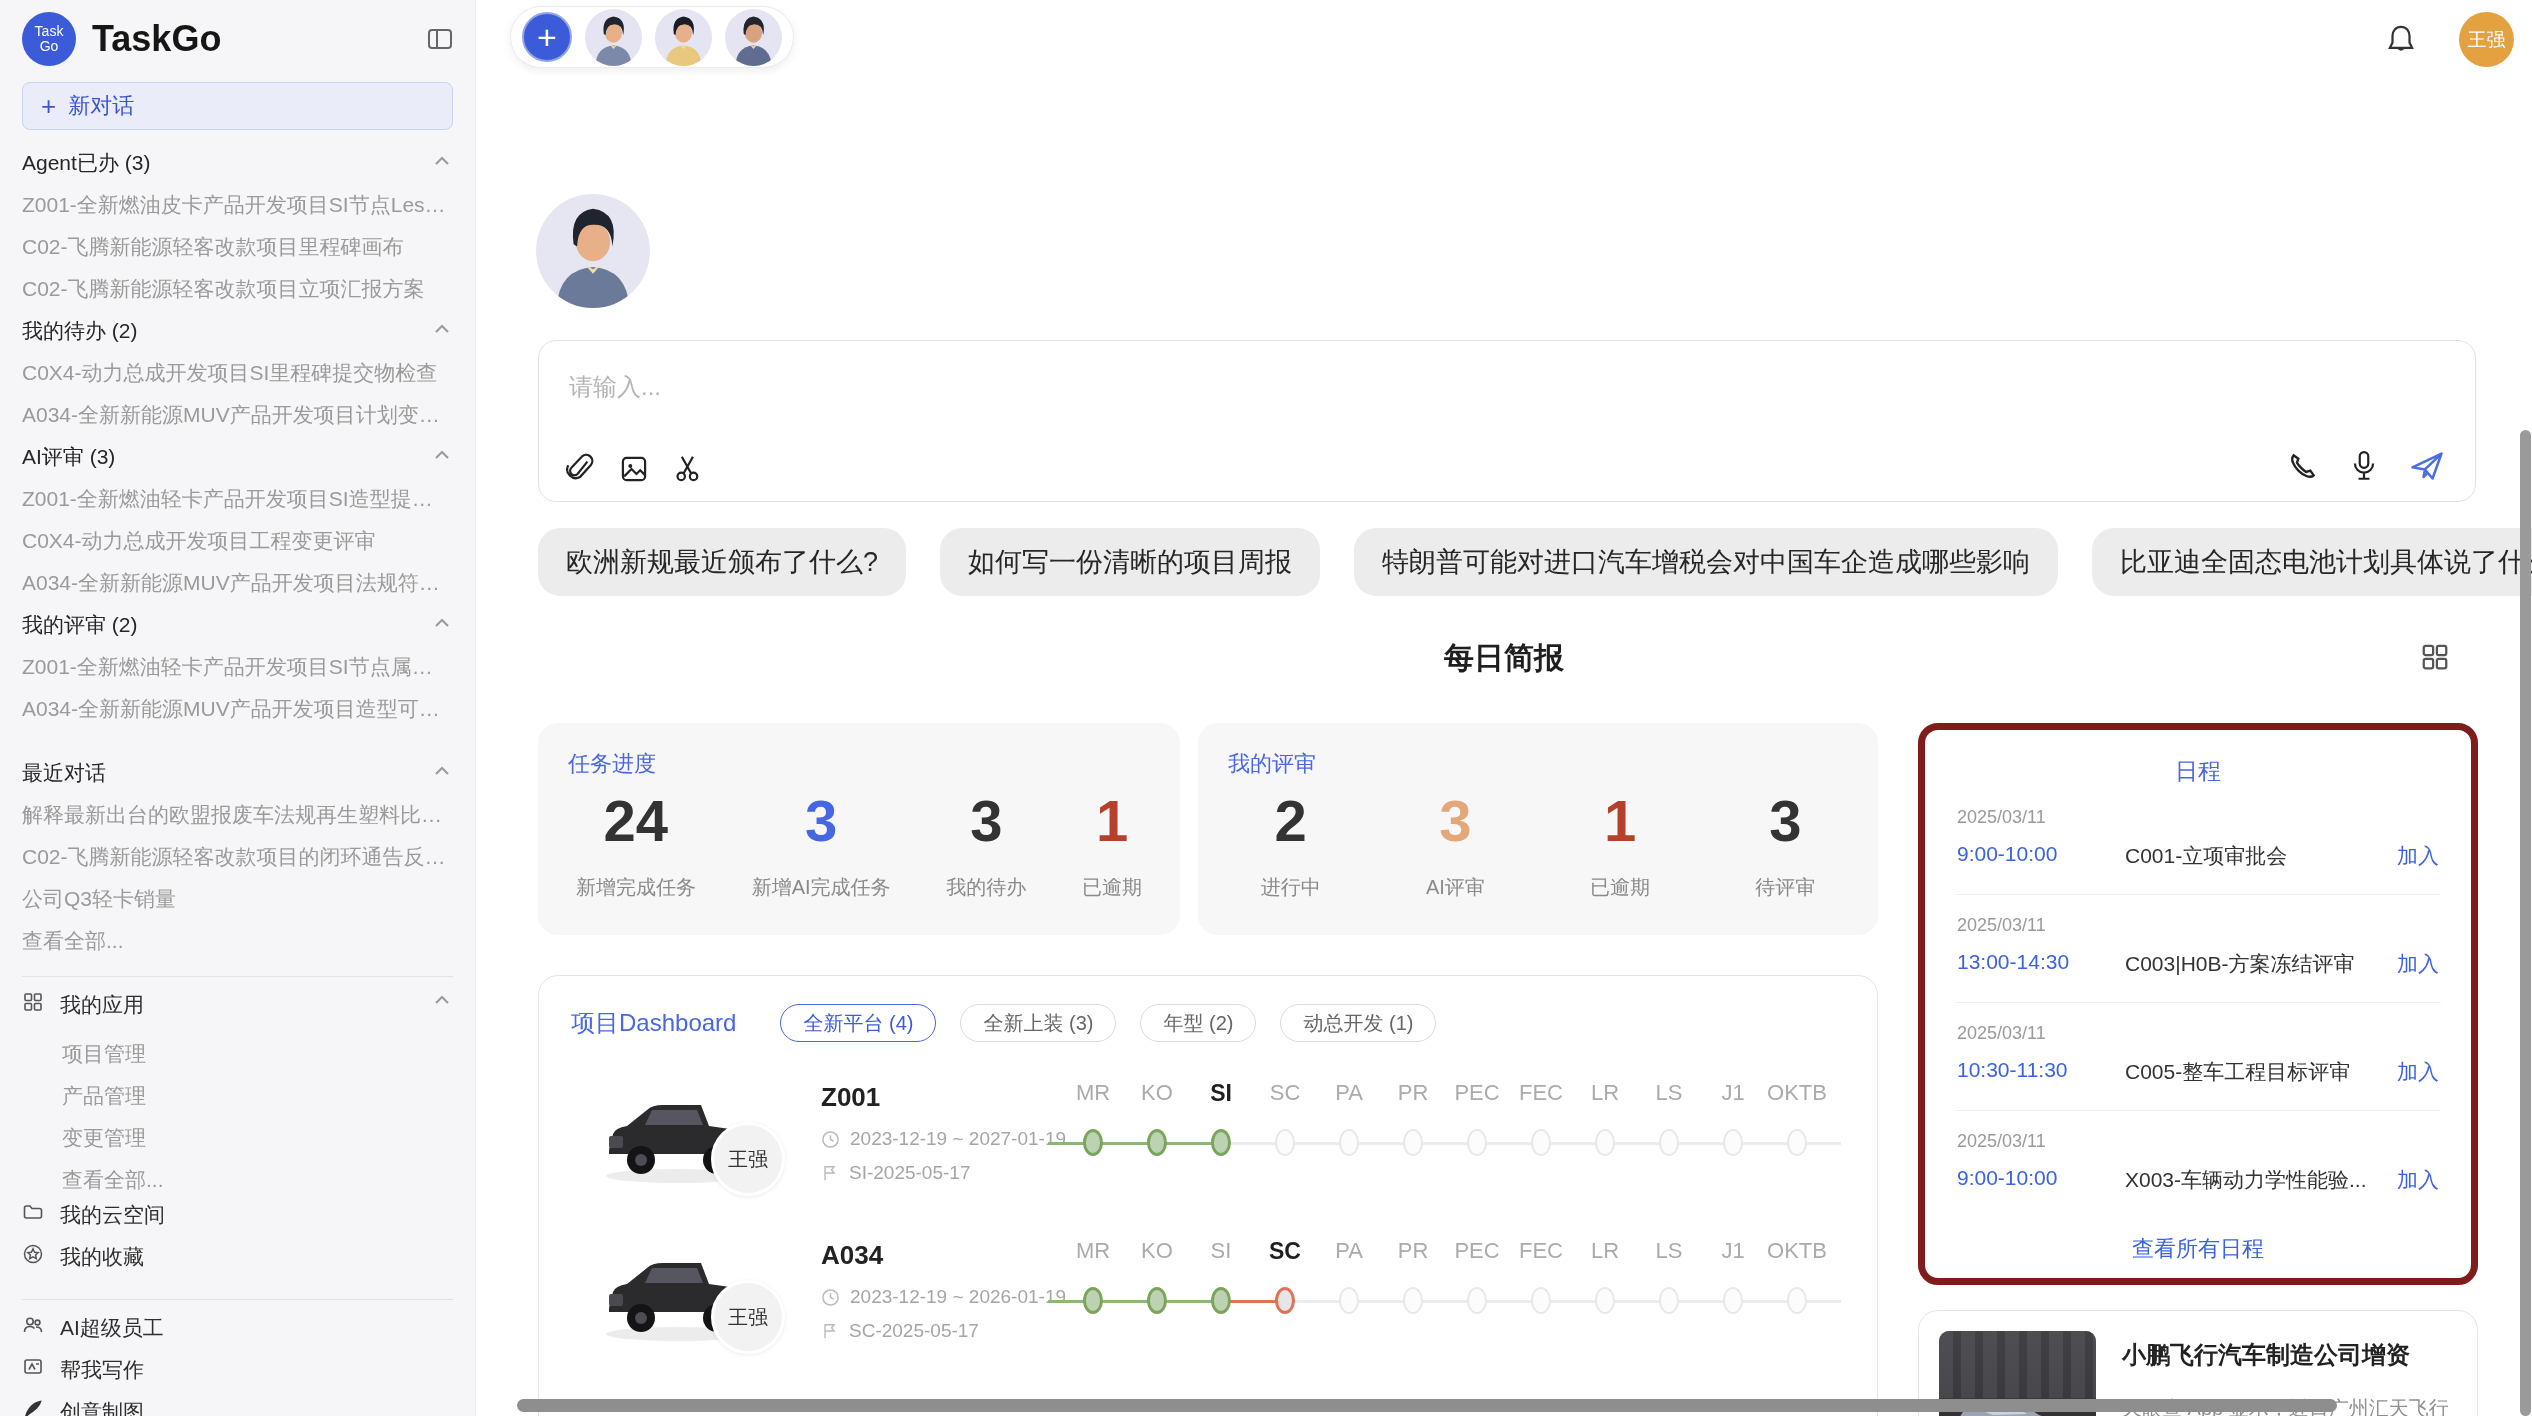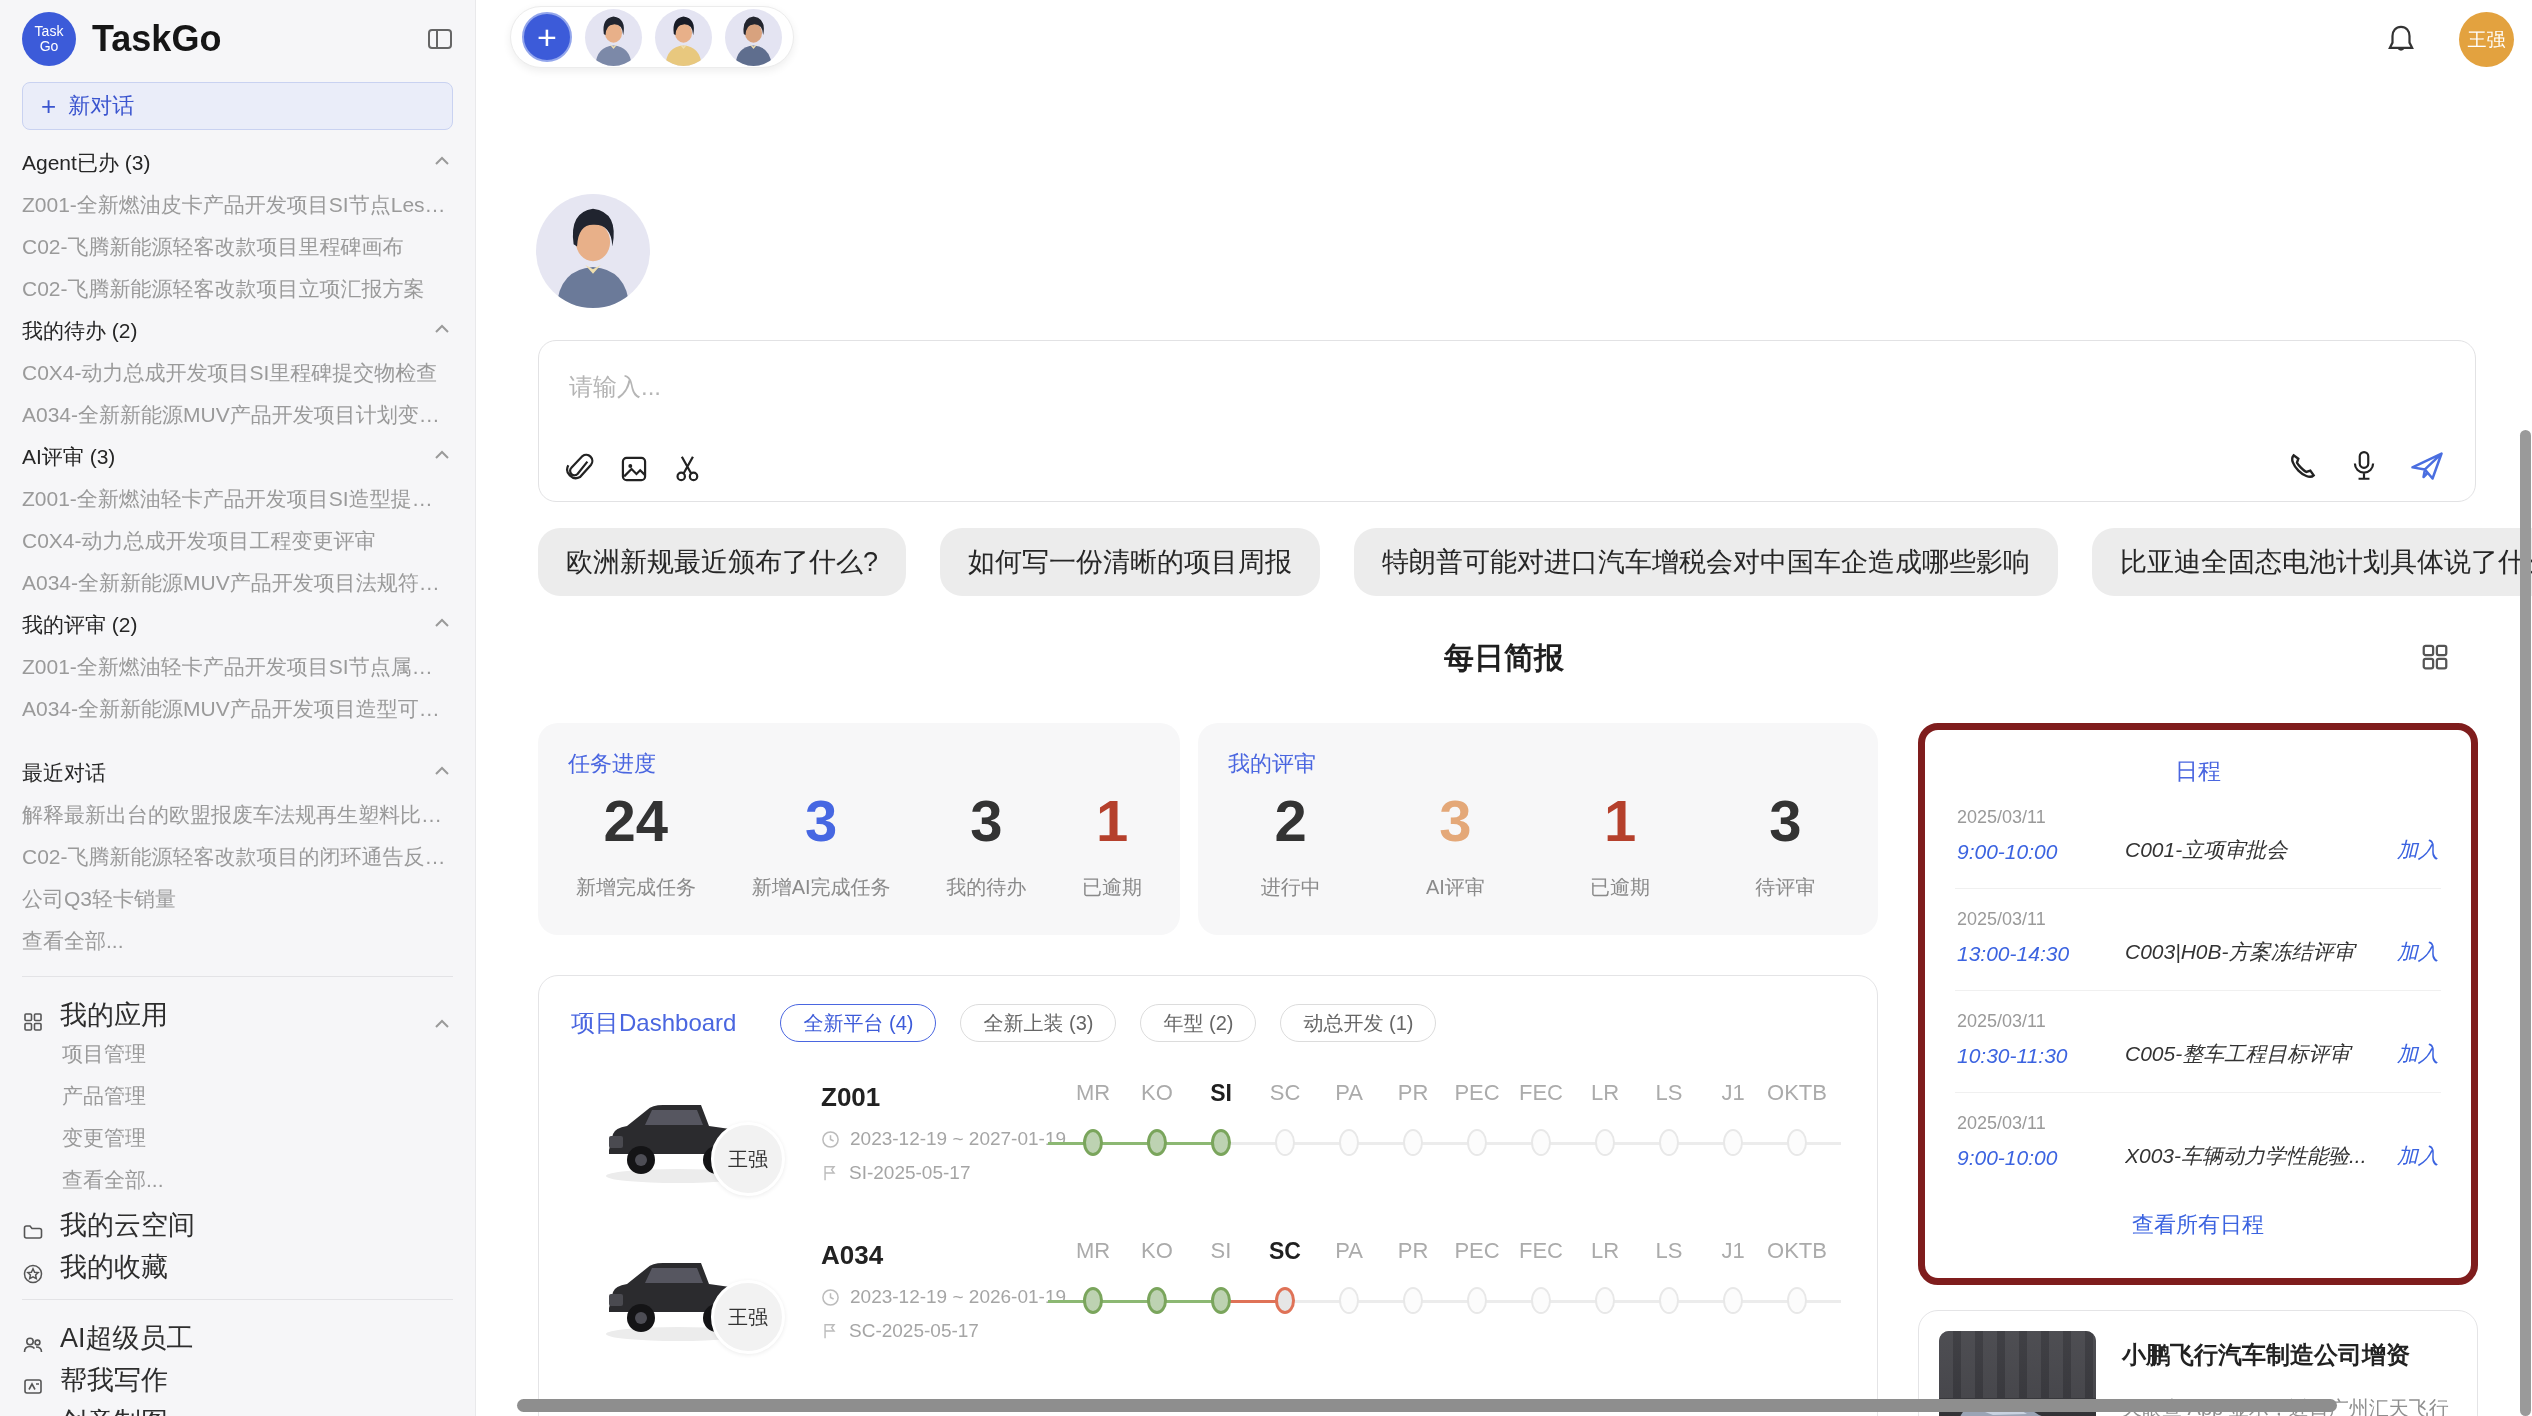--- a/index.html
+++ b/index.html
@@ -20,21 +20,21 @@
     border-radius:8px; display:flex; align-items:center; gap:12px; padding:0 18px;
     color:#3b55cf; font-size:22px; cursor:pointer; }
   .new-chat .plus { font-size:26px; line-height:1; }
   .side-list { padding:0 22px; }
   .side-header-row { height:42px; display:flex; align-items:center; justify-content:space-between;
     font-size:21px; color:#262626; cursor:pointer; }
   .side-item { height:42px; line-height:42px; font-size:21px; color:#9a9a9a; white-space:nowrap;
     overflow:hidden; text-overflow:ellipsis; cursor:pointer; }
   .gap-top { margin-top:22px; }
   .side-divider { border-top:1px solid #e3e3e6; margin:14px 0; }
-  .side-app-row { height:42px; display:flex; align-items:flex-end; gap:16px; font-size:27px;
+  .side-app-row { height:42px; display:flex; align-items:flex-start; gap:16px; font-size:21px;
     color:#2e2e2e; cursor:pointer; }
   .side-app-row .chev { margin-left:auto; display:flex; }
   .side-sub { padding-left:40px; }
   .icon16 { display:flex; color:#555; flex:none; }
 
   
   .main { position:absolute; left:476px; top:0; width:2056px; height:1416px; background:#fff; }
 
   .avatars-pill { position:absolute; left:34px; top:6px; height:62px; background:#fff;
     border:1px solid #ececec; border-radius:34px; box-shadow:0 3px 8px rgba(0,0,0,.07);
@@ -79,21 +79,21 @@
   .stat { text-align:center; }
   .stat-value { font-size:58px; font-weight:600; }
   .stat-label { font-size:20px; color:#8a8a8a; margin-top:20px; }
 
   .schedule-card { position:absolute; left:1442px; top:723px; width:560px; height:562px;
     background:#fff; border:7px solid #7f1d1d; border-radius:20px; overflow:hidden; }
   .schedule-title { text-align:center; color:#4a66e0; font-size:23px; margin-top:26px; }
   .event { margin:0 30px; padding:20px 2px 24px; border-bottom:1px solid #f0f0f0; }
   .event:last-of-type { border-bottom:none; }
   .event-date { color:#9a9a9a; font-size:18px; }
-  .event-main { display:flex; align-items:flex-end; margin-top:8px;font-style:italic; }
+  .event-main { display:flex; align-items:flex-start; margin-top:14px; }
   .event-time { color:#3b63e0; font-size:21px; width:168px; flex:none; }
   .event-name { color:#333; font-size:21px; flex:1; white-space:nowrap; overflow:hidden; text-overflow:ellipsis; }
   .event-join { color:#3b63e0; font-size:21px; cursor:pointer; margin-left:14px; }
   .schedule-footer { text-align:center; color:#3b63e0; font-size:22px; margin-top:16px; cursor:pointer; }
 
   .dashboard-card { position:absolute; left:62px; top:975px; width:1340px; height:640px;
     background:#fff; border:1px solid #e4e4e6; border-radius:20px; overflow:hidden; }
   .dash-header { display:flex; align-items:center; padding:26px 32px 22px; gap:44px; height:90px; }
   .dash-title { color:#4a66e0; font-size:24px; }
   .dash-tabs { display:flex; gap:24px; }

